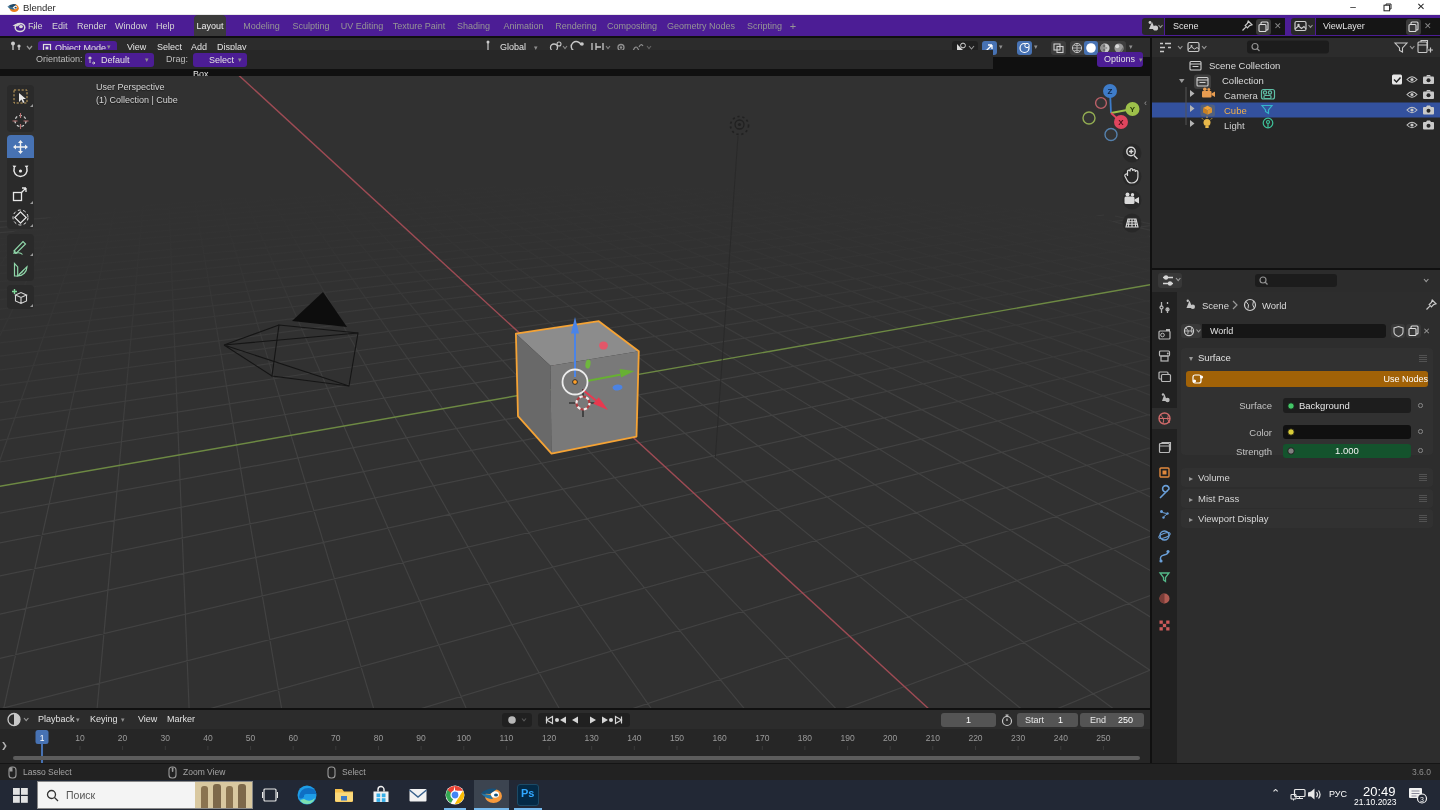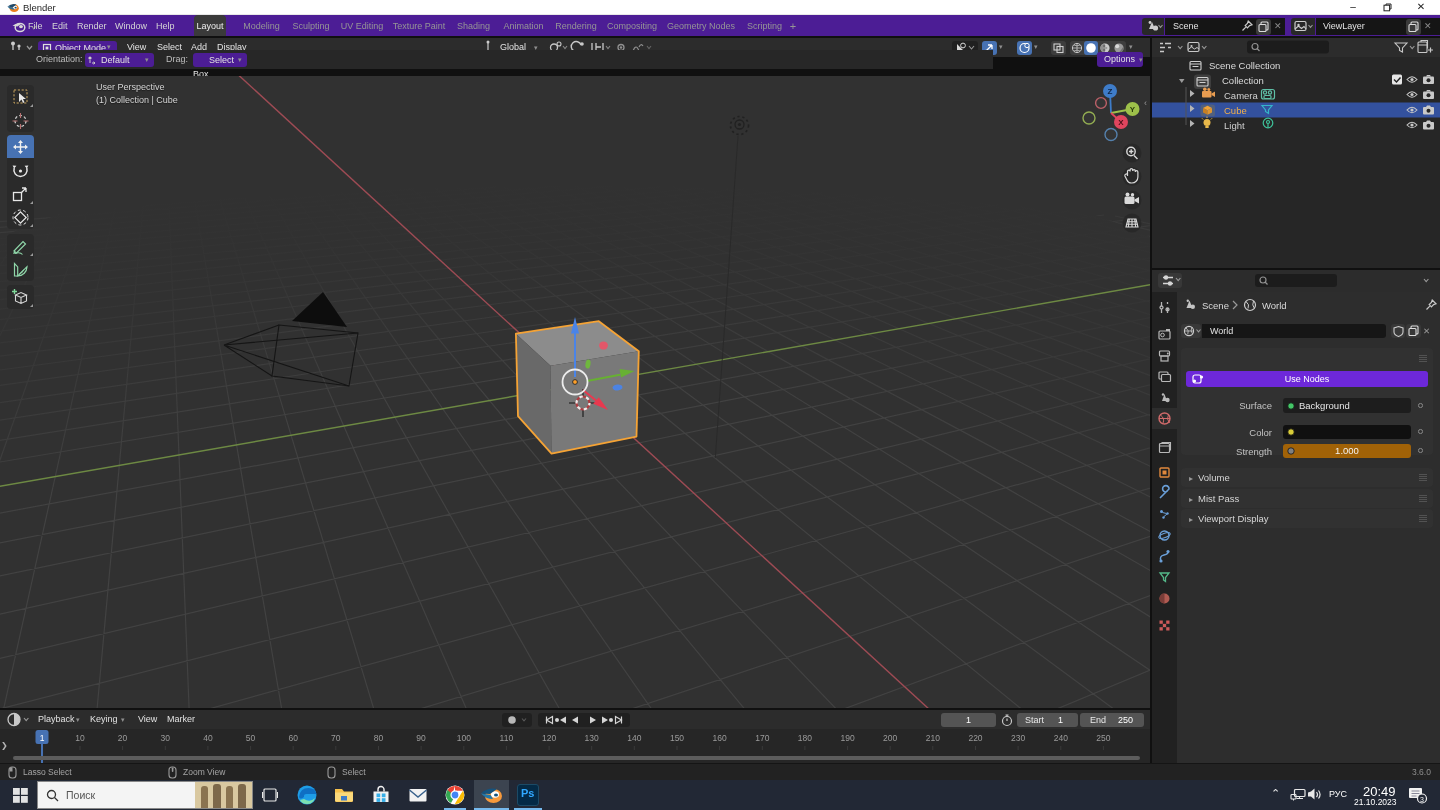--- a/index.html
+++ b/index.html
@@ -501,42 +501,43 @@
       <svg class="abs" style="left:239px;top:54px" width="15" height="14" viewBox="0 0 15 14">
         <path d="M7.5 2.5 l4.5 1.5 v4 q0 3 -4.5 4.5 q-4.5 -1.5 -4.5 -4.5 v-4 Z" fill="none" stroke="#ccc" stroke-width="1.1"></path>
       </svg>
       <div class="pill" style="left:254px;top:54px;width:15px;height:14px;background:#383838"></div>
       <svg class="abs" style="left:254px;top:54px" width="16" height="14" viewBox="0 0 16 14">
         <rect x="5" y="2" width="7" height="8" rx="1" fill="none" stroke="#ddd" stroke-width="1.1"></rect>
         <rect x="3" y="4.5" width="7" height="7" rx="1" fill="#383838" stroke="#ddd" stroke-width="1.1"></rect>
       </svg>
       <div class="abs" style="left:271px;top:54px;height:14px;line-height:14px;color:#999;font-size:8.5px">✕</div>
       <div class="panel" style="top:78px;height:107px">
+        <div class="phead"><span class="parrow">▾</span><b style="font-weight:normal;color:#e0e0e0">Surface</b></div>
         <div class="grip" style="top:7px"></div>
       </div>
-      <div class="pill" style="left:34px;top:101px;width:242px;height:16px;background:#6d28d9;color:#fff;text-align:center;line-height:16px">Use Nodes</div>
+      <div class="pill" style="left:34px;top:101px;width:242px;height:16px;background:#a16207;color:#fff;text-align:right;line-height:16px">Use Nodes</div>
       <svg class="abs" style="left:40px;top:103px" width="14" height="12" viewBox="0 0 14 12">
         <rect x="1" y="2" width="8" height="8" rx="2" fill="none" stroke="#fff" stroke-width="1.2"></rect>
         <circle cx="9.5" cy="4" r="1.6" fill="#fff"></circle>
         <circle cx="2.5" cy="8" r="1.6" fill="#fff"></circle>
       </svg>
       <div class="plabel" style="left:60px;top:130px;width:60px">Surface</div>
       <div class="pfield" style="left:131px;top:128px;width:128px;height:15px;line-height:15px"><span style="margin-left:16px">Background</span></div>
       <svg class="abs" style="left:134px;top:130.5px" width="10" height="10" viewBox="0 0 10 10">
         <circle cx="5" cy="5" r="3.2" fill="#44c767" stroke="#111" stroke-width=".8"></circle>
       </svg>
       <div class="abs" style="left:266px;top:133px;width:4.5px;height:4.5px;border-radius:50%;border:1px solid #888"></div>
       <div class="plabel" style="left:60px;top:157px;width:60px">Color</div>
       <div class="pfield" style="left:131px;top:155px;width:128px;height:14px;background:#101010"></div>
       <svg class="abs" style="left:134px;top:157px" width="10" height="10" viewBox="0 0 10 10">
         <circle cx="5" cy="5" r="3.2" fill="#d8cc38" stroke="#111" stroke-width=".8"></circle>
       </svg>
       <div class="abs" style="left:266px;top:159px;width:4.5px;height:4.5px;border-radius:50%;border:1px solid #888"></div>
       <div class="plabel" style="left:60px;top:176px;width:60px">Strength</div>
-      <div class="pfield" style="left:131px;top:174px;width:128px;height:14px;background:#a16207;text-align:center;line-height:14px;color:#f2f2f2">1.000</div>
+      <div class="pfield" style="left:131px;top:174px;width:128px;height:14px;background:#14532d;text-align:center;line-height:14px;color:#f2f2f2">1.000</div>
       <svg class="abs" style="left:134px;top:176px" width="10" height="10" viewBox="0 0 10 10">
         <circle cx="5" cy="5" r="3.2" fill="#808080" stroke="#111" stroke-width=".8"></circle>
       </svg>
       <div class="abs" style="left:266px;top:178px;width:4.5px;height:4.5px;border-radius:50%;border:1px solid #888"></div>
       <div class="panel" style="top:198px;height:19px">
         <div class="phead" style="height:19px;line-height:19px"><span class="parrow">▸</span>Volume</div>
         <div class="grip" style="top:6px"></div>
       </div>
       <div class="panel" style="top:239px;height:19px">
         <div class="phead" style="height:19px;line-height:19px"><span class="parrow">▸</span>Viewport Display</div>

